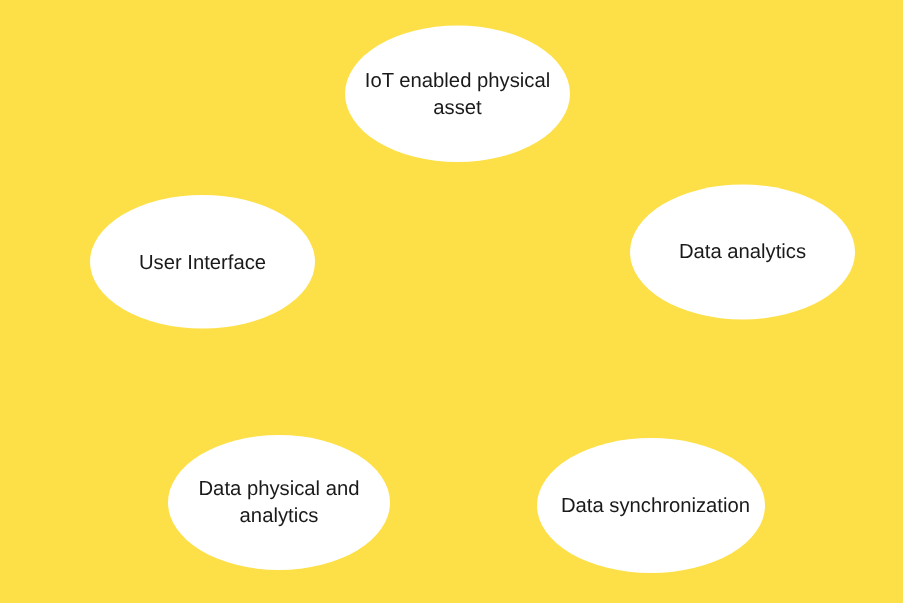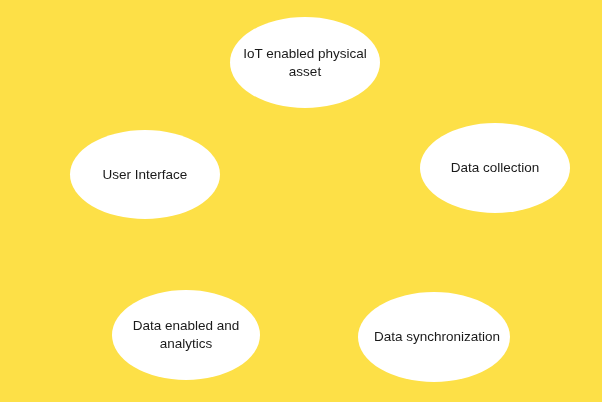--- a/index.html
+++ b/index.html
@@ -26,43 +26,43 @@
   }
   .node .label {
     color: #1a1a1a;
     font-size: 13.5px;
     line-height: 1.3;
     font-weight: 400;
     padding: 0 10px;
   }
   
   .node-iot      { left: 230px; top: 17px;  width: 150px; height: 91px; }
-  .node-ui       { left: 70px;  top: 130px; width: 150px; height: 89px; }
+  .node-ui       { left: 60px;  top: 130px; width: 150px; height: 89px; }
   .node-collect  { left: 420px; top: 123px; width: 150px; height: 90px; }
   .node-process  { left: 112px; top: 290px; width: 148px; height: 90px; }
   .node-sync     { left: 358px; top: 292px; width: 152px; height: 90px; justify-content: flex-end; }
 </style>
 </head>
 <body>
 
 <div class="canvas">
 
   <div class="node node-iot">
     <span class="label">IoT enabled physical asset</span>
   </div>
 
   <div class="node node-ui">
     <span class="label">User Interface</span>
   </div>
 
   <div class="node node-collect">
-    <span class="label">Data collection</span>
+    <span class="label">Data analytics</span>
   </div>
 
   <div class="node node-process">
-    <span class="label">Data enabled and analytics</span>
+    <span class="label">Data physical and analytics</span>
   </div>
 
   <div class="node node-sync">
     <span class="label">Data synchronization</span>
   </div>
 
 </div>
 
 </body></html>

